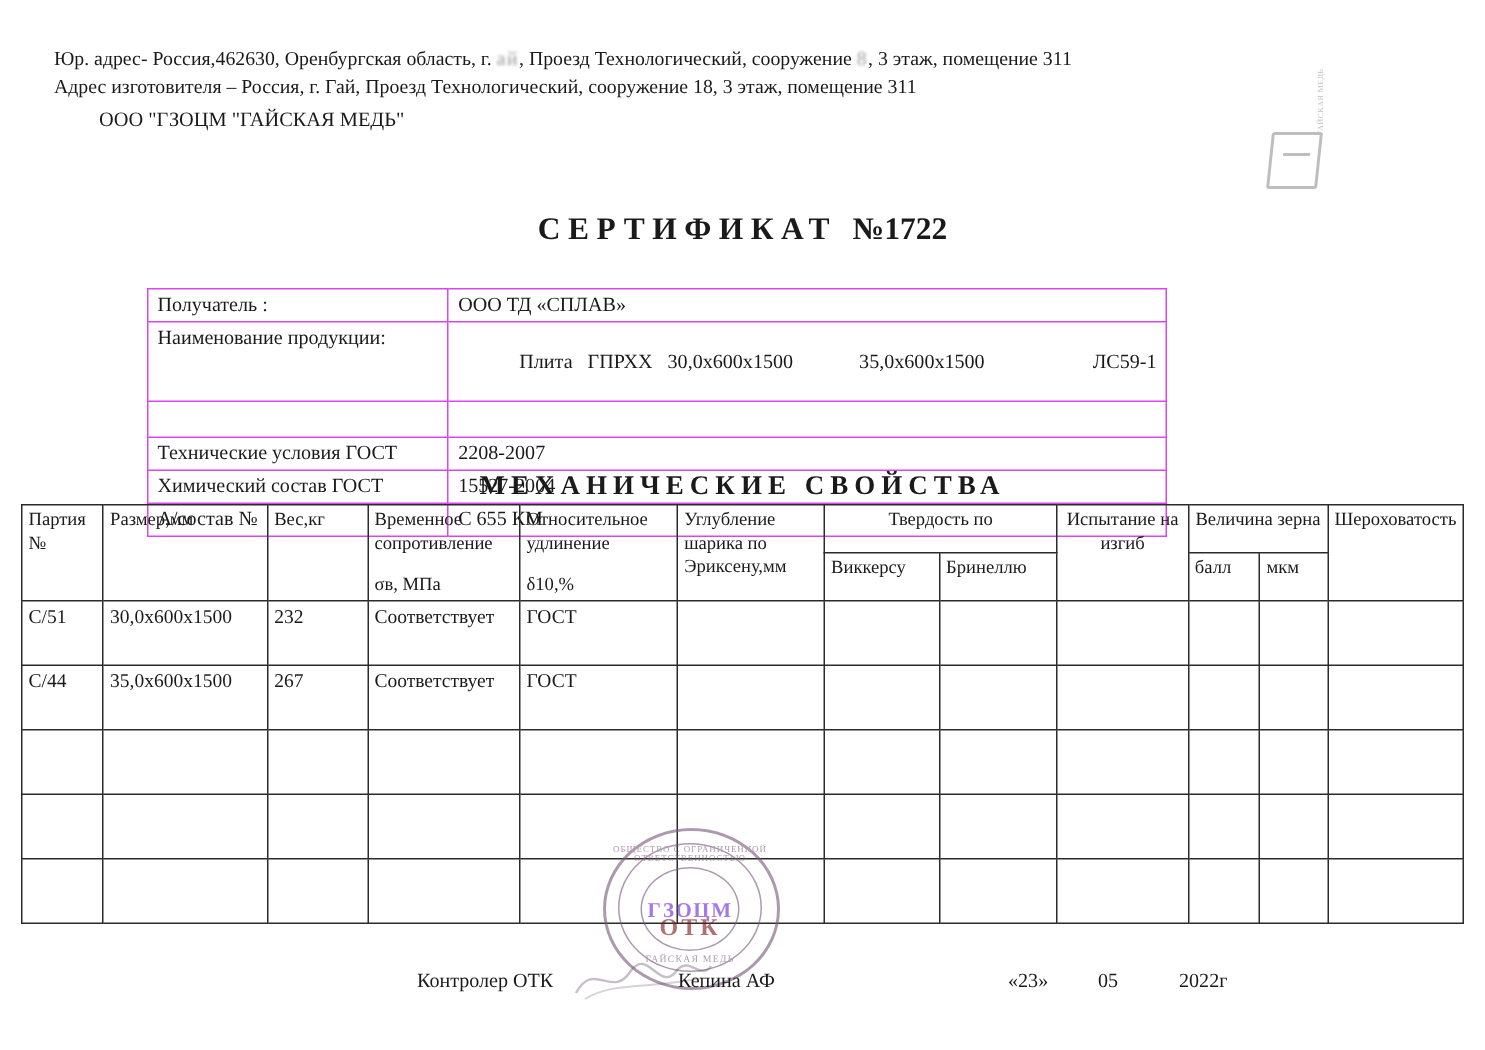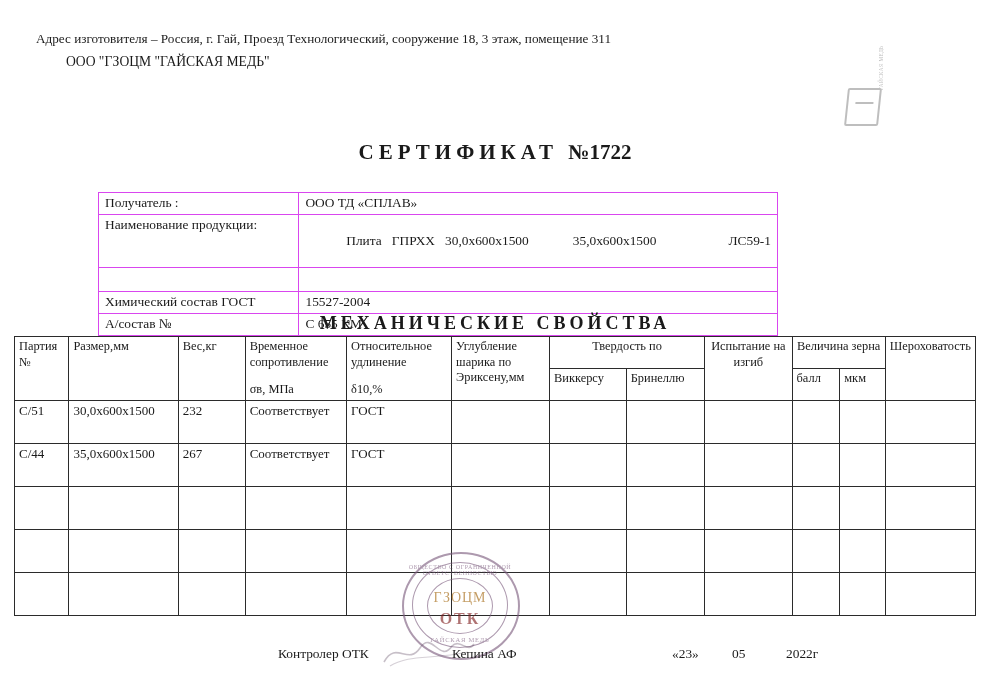--- a/index.html
+++ b/index.html
@@ -229,26 +229,26 @@
     left: 31px;
     top: 26px;
     width: 64px;
     height: 54px;
     border: 1.5px solid #7b5b7d;
     border-radius: 50%;
   }
   .stamp .big {
     position: absolute;
     left: 0;
-    top: 38px;
+    top: 48px;
     width: 128px;
     text-align: center;
     font-size: 14px;
-    font-weight: normal;
-    color: #a16207;
+    font-weight: bold;
+    color: #6d28d9;
     letter-spacing: 1px;
   }
   .stamp .otk {
     position: absolute;
     left: 0;
     top: 58px;
     width: 128px;
     text-align: center;
     font-size: 16px;
     font-weight: bold;
@@ -319,20 +319,21 @@
     height: 34px;
     opacity: 0.5;
   }
 </style>
 </head>
 <body>
 
 <div class="page">
 
   <div class="addr-block">
+    <div class="addr-line"><span>Юр. адрес- Россия,462630, Оренбургская область, г. </span><span class="addr-blur">ай</span><span>, Проезд Технологический, сооружение </span><span class="addr-blur">8</span><span>, 3 этаж, помещение 311</span></div>
     <div class="addr-line">Адрес изготовителя – Россия, г. Гай, Проезд Технологический, сооружение 18, 3 этаж, помещение 311</div>
     <div class="company">ООО "ГЗОЦМ "ГАЙСКАЯ МЕДЬ"</div>
   </div>
 
   <div class="logo">
     <div class="mark"></div>
     <div class="txt">ГАЙСКАЯ МЕДЬ</div>
   </div>
 
   <div class="cert-title">
@@ -350,20 +351,24 @@
       <td class="lbl">Наименование продукции:</td>
       <td class="val">
         <span class="sp-a">Плита   ГПРХХ   30,0x600x1500</span><span class="sp-b">35,0x600x1500</span><span class="sp-c">ЛС59-1</span>
       </td>
     </tr>
     <tr class="tall">
       <td class="lbl"></td>
       <td class="val"></td>
     </tr>
     <tr>
+      <td class="lbl">Технические условия ГОСТ</td>
+      <td class="val">2208-2007</td>
+    </tr>
+    <tr>
       <td class="lbl">Химический состав ГОСТ</td>
       <td class="val">15527-2004</td>
     </tr>
     <tr>
       <td class="lbl">А/состав №</td>
       <td class="val">С 655 КМ</td>
     </tr>
   </tbody>
     </table>
 

